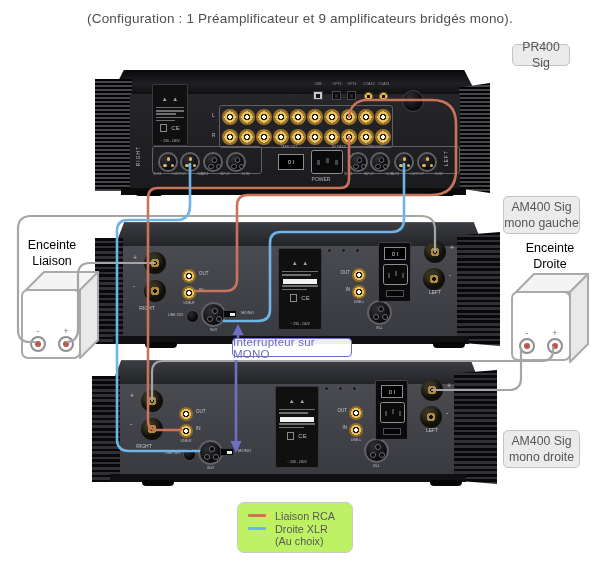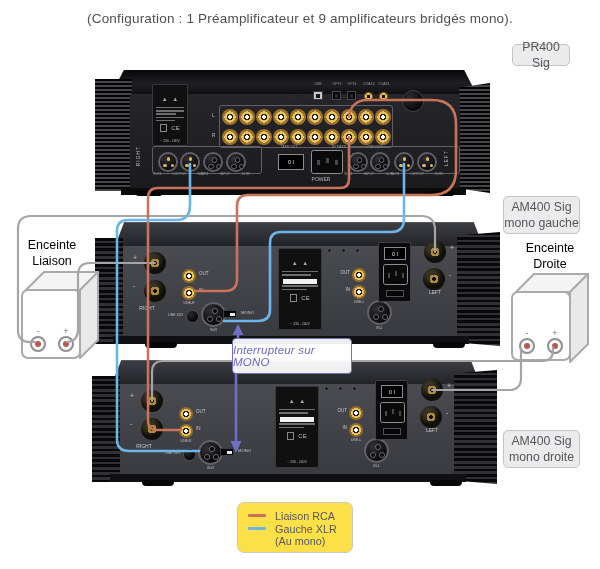--- a/index.html
+++ b/index.html
@@ -62,21 +62,21 @@
   .usb{background:#c7c7c9;border:1px solid #3a3a3e;}
   .usb i{display:block;background:#17171a;margin:2px;height:4px;}
   .opt{background:#0a0a0c;border:1px solid #47474c;}
   .opt i{display:block;background:#26262b;margin:2px;height:4px;}
   .coax{border-radius:50%;background:radial-gradient(circle,#1a140a 0 1.5px,#dcb958 1.5px 3.5px,#8a6424 3.5px 4.6px);}
   .dotb{border-radius:50%;background:#0a0a0b;border:1px solid #3a3a3e;}
   
   .monobox{border:1.4px solid #7070c6;border-radius:4px;background:rgba(255,255,255,.93);
            color:#6a6ac2;font-size:11.5px;display:flex;align-items:center;justify-content:center;
            z-index:35;letter-spacing:.2px;}
-  .legend{background:#fde047;border:1px solid #c9c9c9;border-radius:7px;z-index:40;
+  .legend{background:#bef264;border:1px solid #c9c9c9;border-radius:7px;z-index:40;
           padding:6px 0 0 10px;font-size:10.8px;color:#58585a;}
   .lrow{display:flex;align-items:center;gap:9px;height:13px;}
   .lline{width:18px;height:2.6px;border-radius:1px;}
   svg{position:absolute;left:0;top:0;z-index:30;pointer-events:none;}
   svg.under{z-index:20;}
 </style>
 </head>
 <body>
 
 <div class="abs title">(Configuration : 1 Préamplificateur et 9 amplificateurs bridgés mono).</div>
@@ -446,27 +446,27 @@
 
   <path stroke-width="2.6" fill="none" stroke-linecap="round" d="M190,164 V205 Q190,220 177,220 H128 Q117,220 117,231 V439 Q117,451 129,451 H199" stroke="#6db4e8"></path>
   <path stroke-width="2.6" fill="none" stroke-linecap="round" d="M404,164 V219 Q404,232 391,232 H281 Q270,232 270,243 V310 Q270,321 258,321 H224" stroke="#6db4e8"></path>
 
   <path stroke-width="2.6" fill="none" d="M238,340 V335" stroke="#6f6fc4"></path>
   <polygon points="238,324 232.5,335 243.5,335" fill="#6f6fc4"></polygon>
   <path stroke-width="2.6" fill="none" d="M236,360 V441" stroke="#6f6fc4"></path>
   <polygon points="236,453 230.5,441 241.5,441" fill="#6f6fc4"></polygon>
 </svg>
 
-<div class="abs monobox" style="left:232px;top:338px;width:120px;height:36px;font-style:italic;">
+<div class="abs monobox" style="left:232px;top:338px;width:120px;height:19px;">
   <span>Interrupteur sur MONO</span>
   </div>
 
 <div class="abs legend" style="left:237px;top:502px;width:116px;height:51px;">
   <div class="lrow">
     <span class="lline" style="background: rgb(200, 115, 90);"></span>
     <span>Liaison RCA</span>
     </div>
   <div class="lrow">
     <span class="lline" style="background: rgb(109, 180, 232);"></span>
-    <span>Gauche XLR</span>
-    </div>
-  <div style="margin-left:27px;height:13px;">(Au mono)</div>
+    <span>Droite XLR</span>
+    </div>
+  <div style="margin-left:27px;height:13px;">(Au choix)</div>
 </div>
 
 </body></html>

